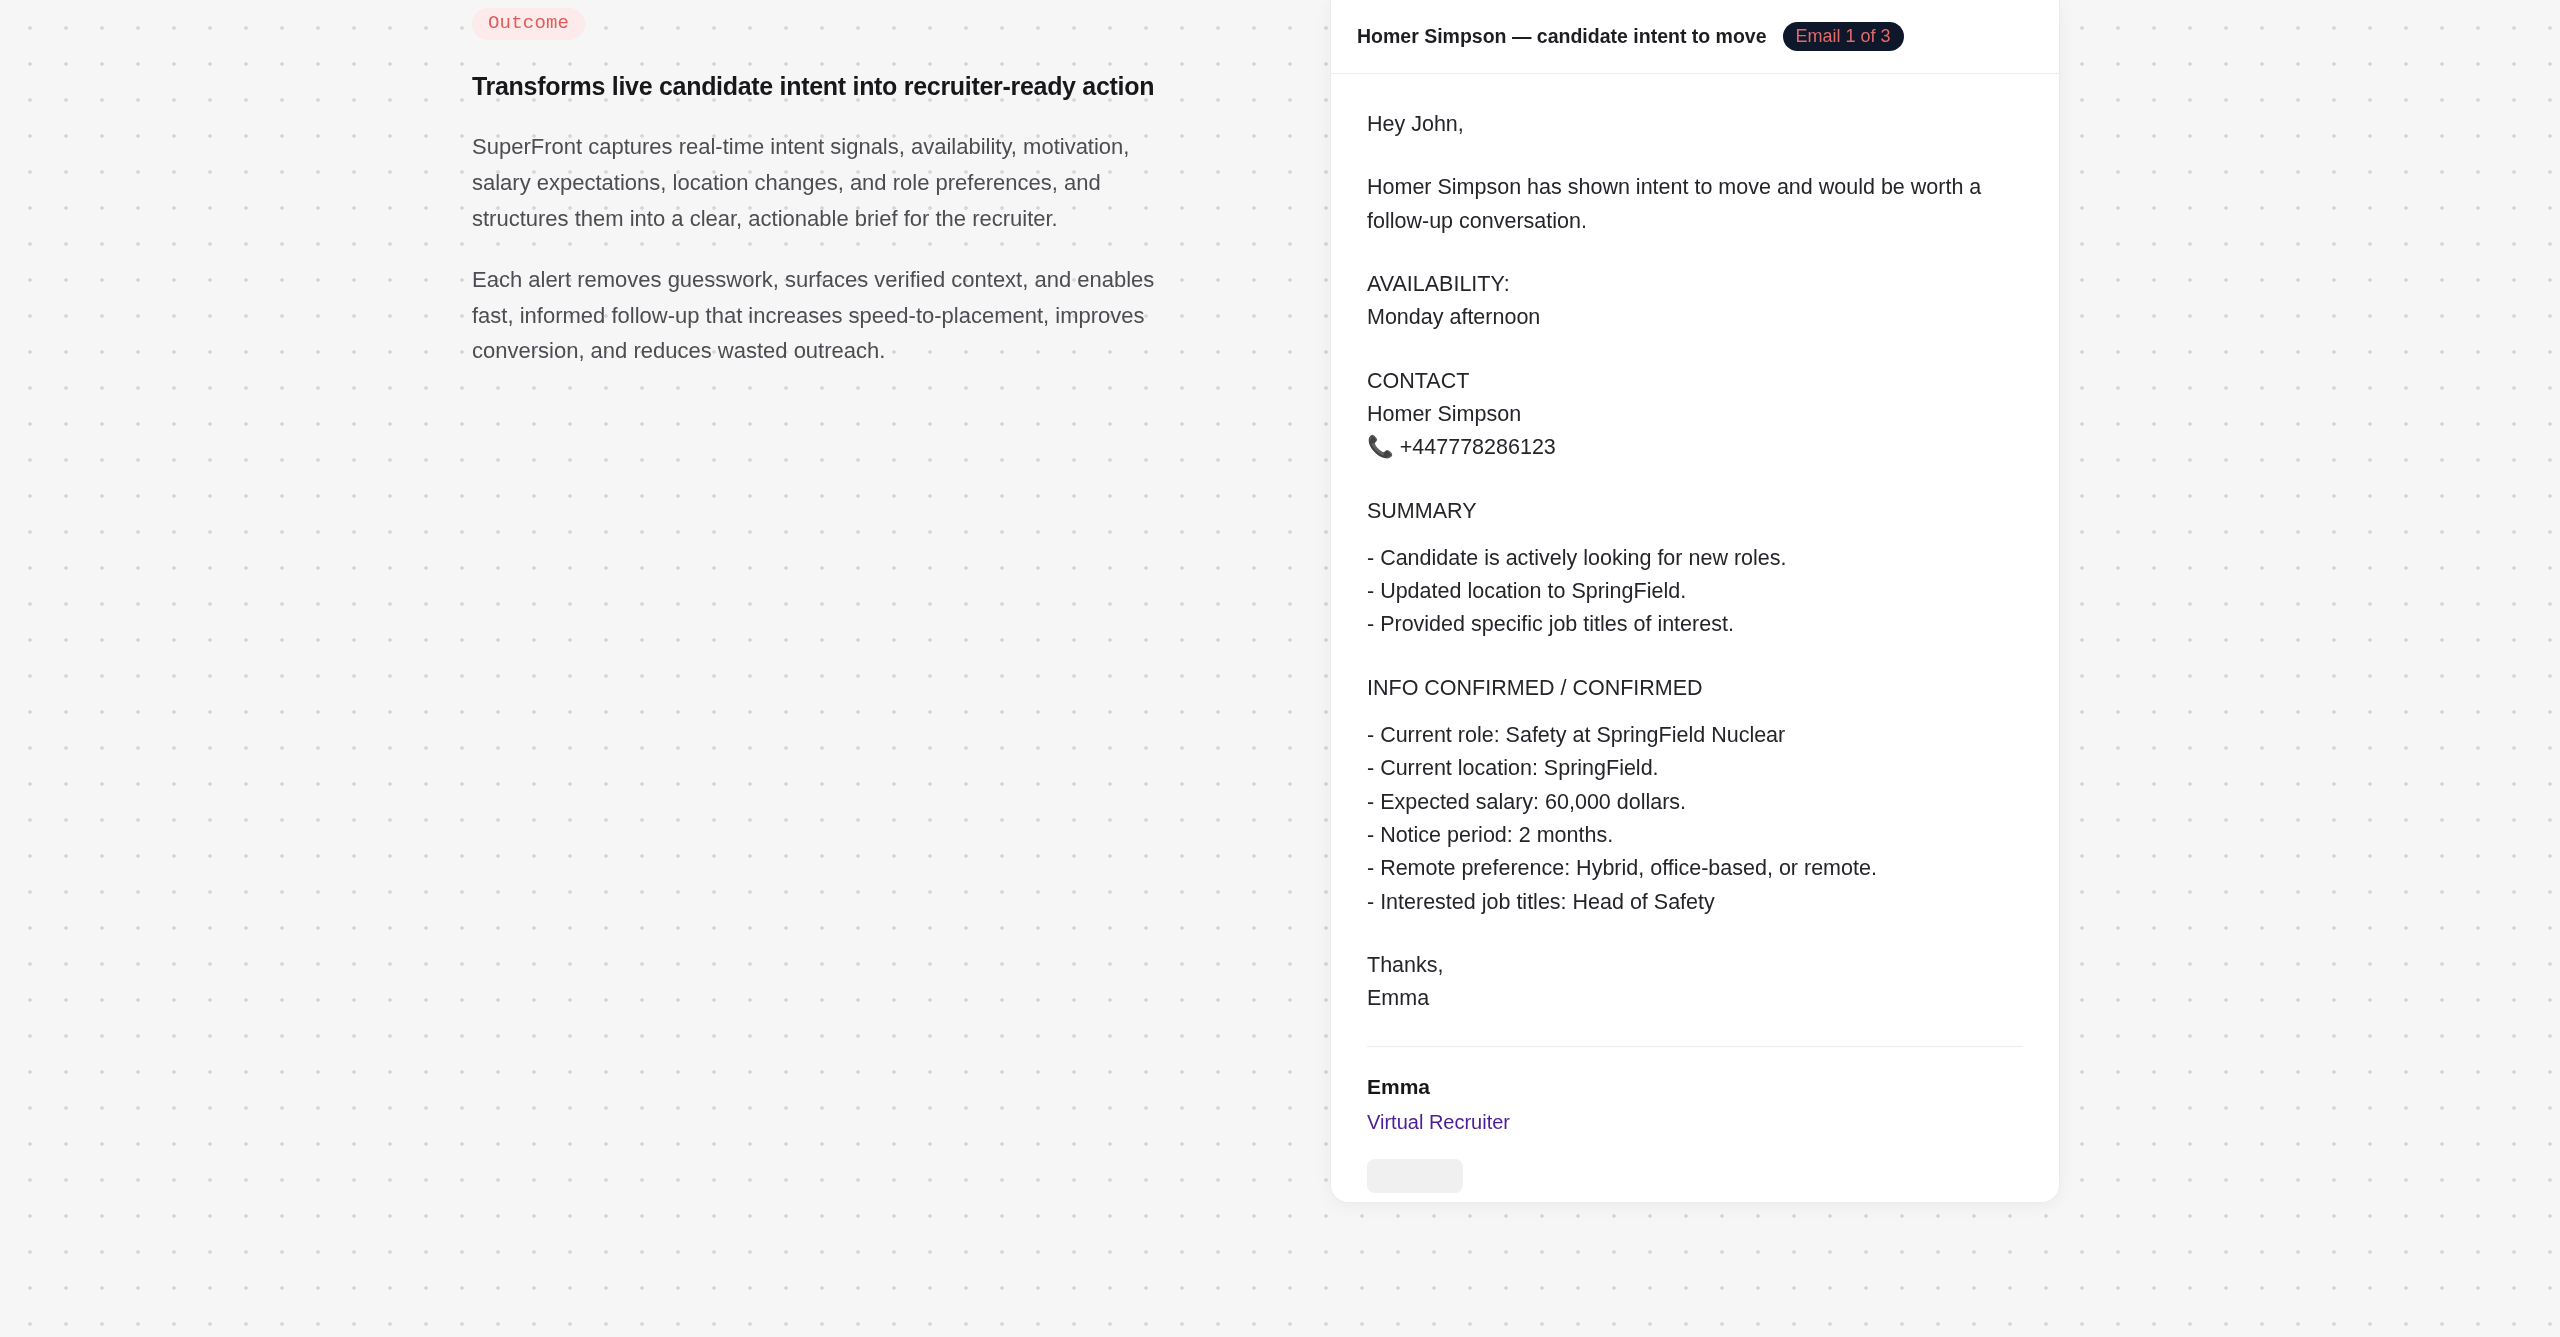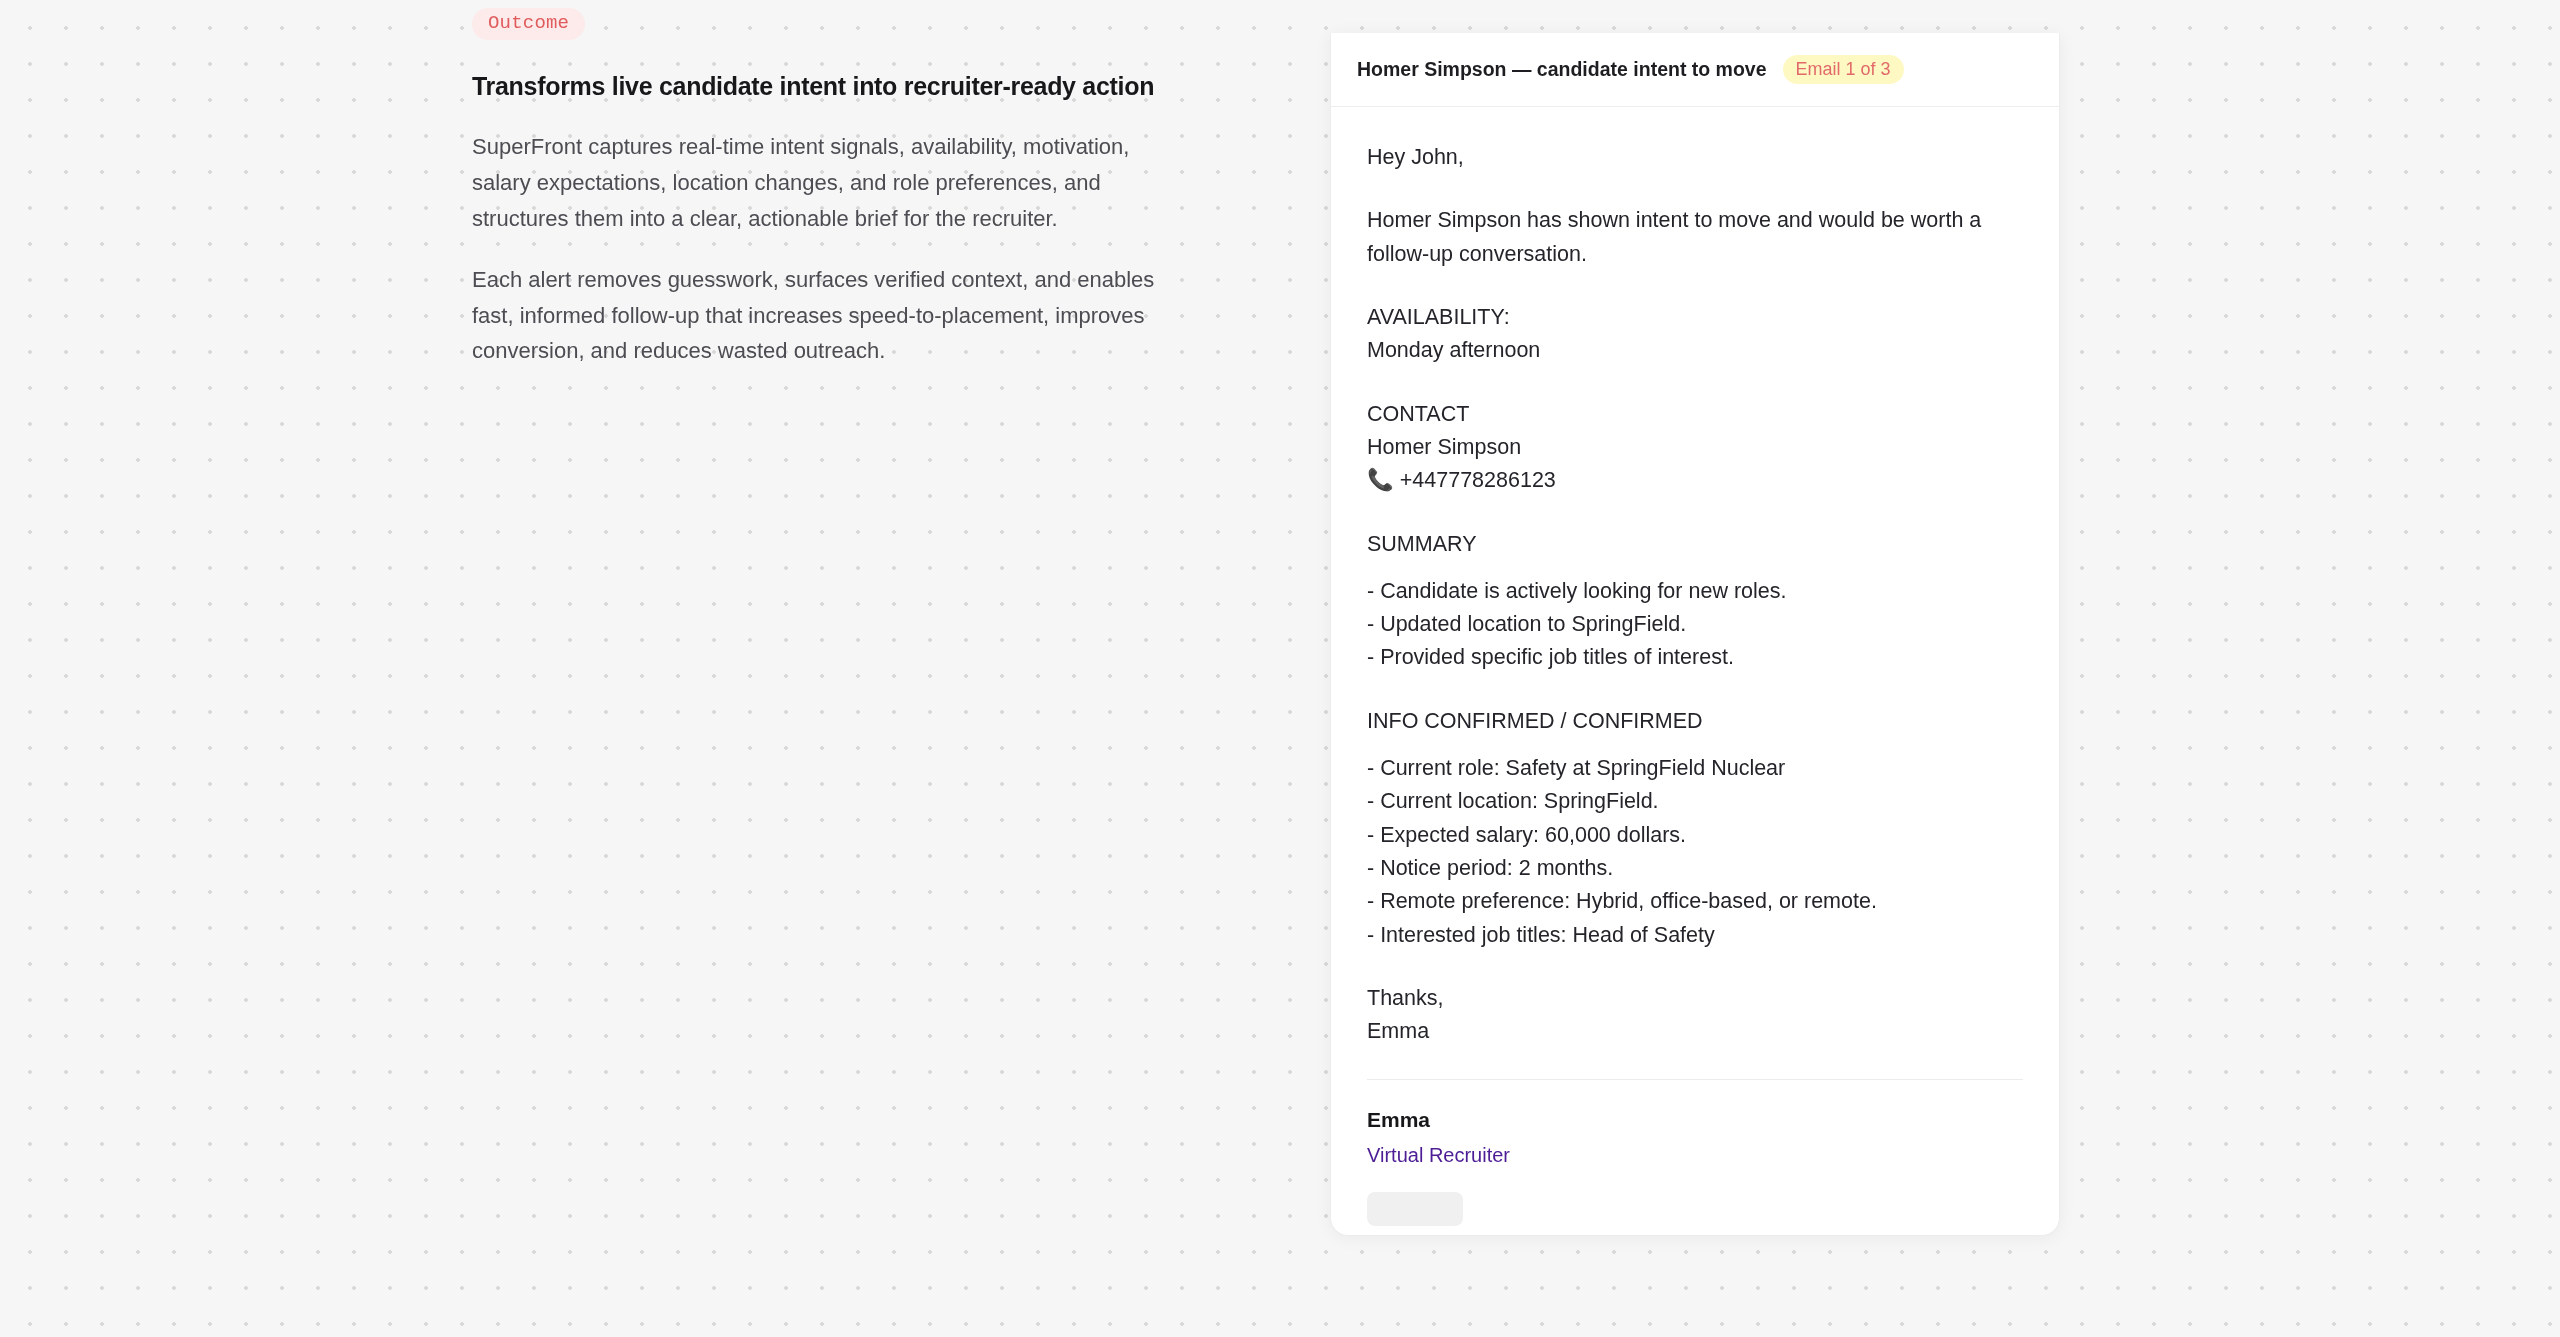--- a/index.html
+++ b/index.html
@@ -63,42 +63,41 @@
     left: 1330px;
     top: 0px;
     width: 730px;
     height: 1203px;
     background: #ffffff;
     border: 1px solid #ececec;
     border-top: none;
     border-radius: 0 0 18px 18px;
     box-shadow: 0 2px 18px rgba(0,0,0,0.05);
     overflow: hidden;
-    margin-top: 33px;
   }
   .email-header {
     position: relative;
     height: 74px;
     border-bottom: 1px solid #ededed;
     display: flex;
     align-items: center;
     padding: 0 26px;
     gap: 16px;
     background: #fff;
   }
   .email-title {
     font-size: 19.5px;
     color: #1e1e22;
     font-weight: 600;
     white-space: nowrap;
   }
   .email-count {
     font-size: 18px;
     color: #e26a6a;
-    background: #fef9c3;
+    background: #0f172a;
     border-radius: 999px;
     padding: 5px 13px 6px;
     line-height: 1;
     white-space: nowrap;
   }
 
   .email-body {
     padding: 34px 36px 0 36px;
     font-size: 21.5px;
     line-height: 1.55;

